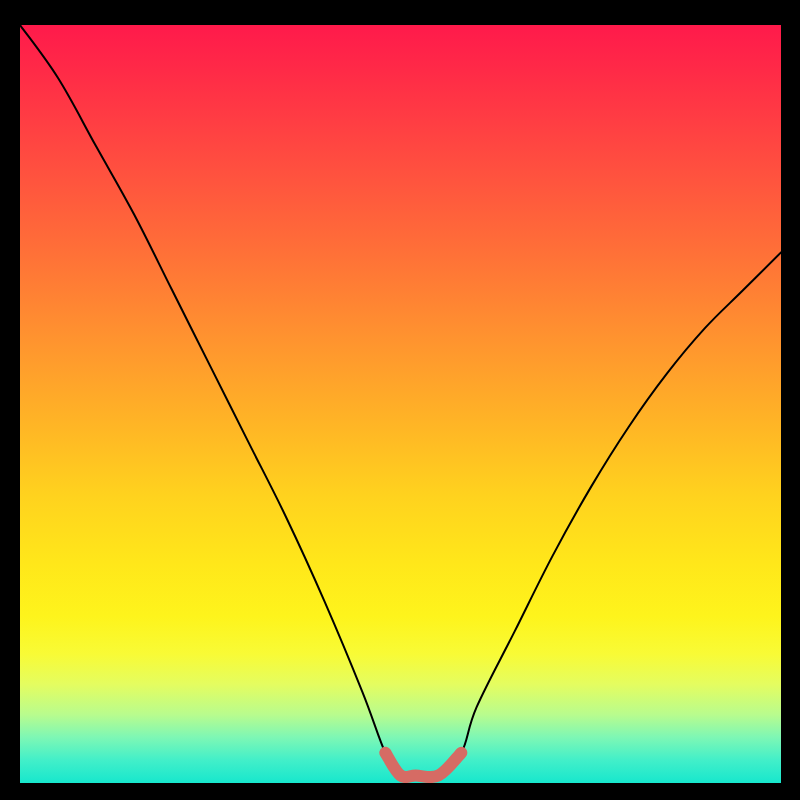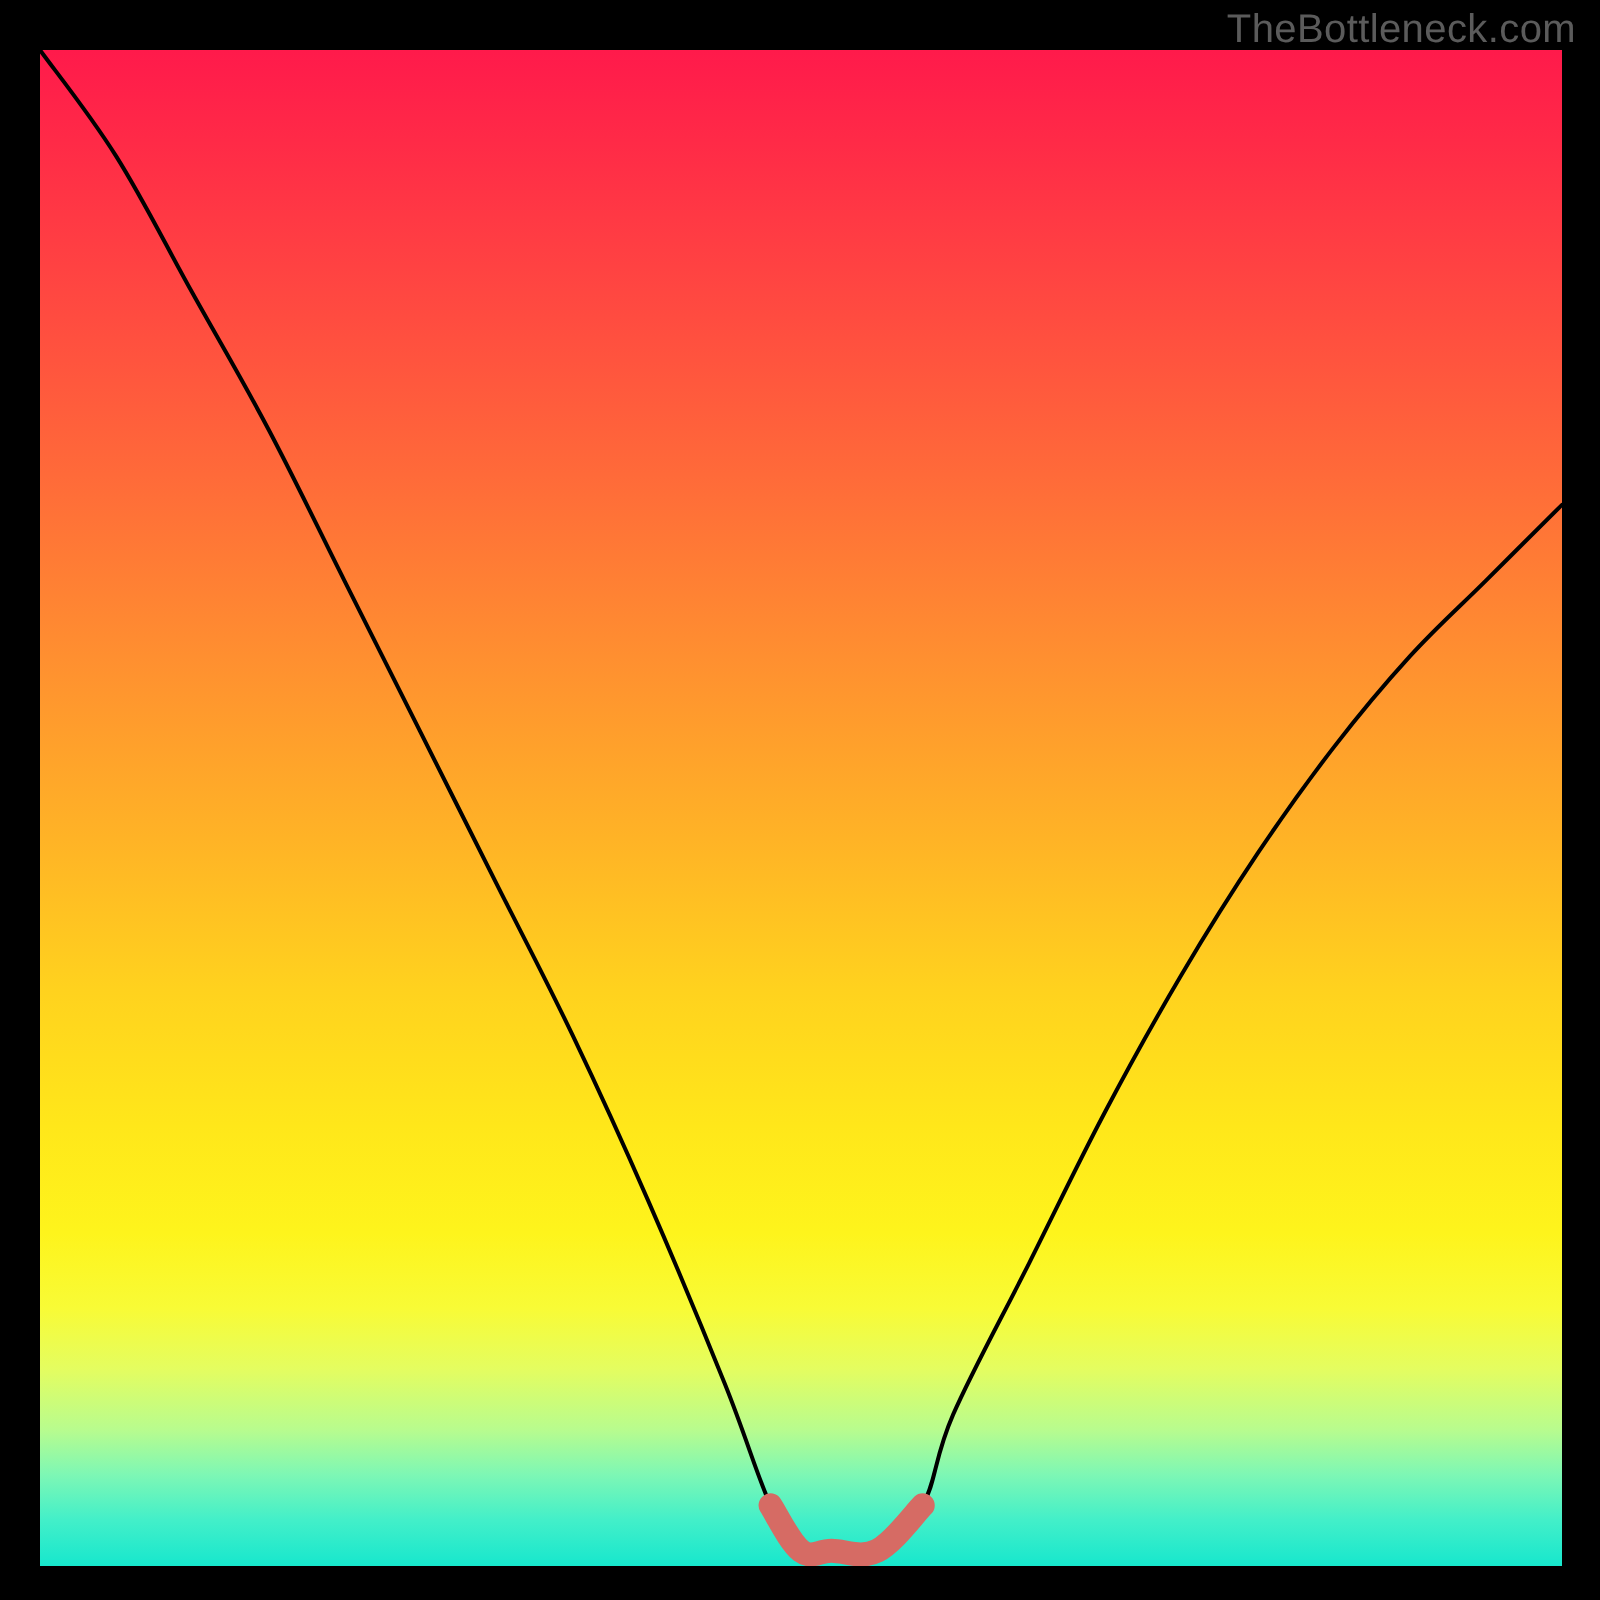--- a/index.html
+++ b/index.html
@@ -65,21 +65,20 @@
     width: 761px;
     height: 758px;
     z-index: 5;
   }
 </style>
 </head>
 <body>
 
 <div class="stage">
 
-  <div class="watermark">TheBottleneck.com</div>
 
   <div class="plot">
     <div class="gradient"></div>
 
     <svg class="curve" viewBox="0 0 761 758" preserveAspectRatio="none">
       <path id="curve-path" fill="none" stroke="#000000" stroke-width="2" stroke-linecap="round" stroke-linejoin="round" d="M 0.00 0.00 C 6.85 9.55, 24.35 31.23, 38.05 53.06 C 51.75 74.89, 62.40 96.72, 76.10 121.28 C 89.80 145.84, 100.45 163.58, 114.15 189.50 C 127.85 215.42, 138.50 238.01, 152.20 265.30 C 165.90 292.59, 176.55 313.81, 190.25 341.10 C 203.95 368.39, 214.60 389.61, 228.30 416.90 C 242.00 444.19, 252.65 464.05, 266.35 492.70 C 280.05 521.35, 290.70 544.70, 304.40 576.08 C 318.10 607.46, 331.49 639.75, 342.45 667.04 C 353.41 694.33, 358.43 712.67, 365.28 727.68 C 372.13 742.69, 375.02 746.33, 380.50 750.42 C 385.98 754.51, 388.87 750.42, 395.72 750.42 C 402.57 750.42, 410.33 754.51, 418.55 750.42 C 426.77 746.33, 434.53 739.96, 441.38 727.68 C 448.23 715.40, 447.01 704.03, 456.60 682.20 C 466.19 660.37, 480.95 633.69, 494.65 606.40 C 508.35 579.11, 519.00 556.52, 532.70 530.60 C 546.40 504.68, 557.05 485.57, 570.75 462.38 C 584.45 439.19, 595.10 422.21, 608.80 401.74 C 622.50 381.27, 633.15 366.42, 646.85 348.68 C 660.55 330.94, 671.20 318.21, 684.90 303.20 C 698.60 288.19, 709.25 278.94, 722.95 265.30 C 736.65 251.66, 754.15 234.22, 761.00 227.40"></path>
       <path id="highlight-path" fill="none" stroke="#d66b64" stroke-width="12" stroke-linecap="round" stroke-linejoin="round" d="M 365.28 727.68 C 368.02 731.77, 375.02 746.33, 380.50 750.42 C 385.98 754.51, 388.87 750.42, 395.72 750.42 C 402.57 750.42, 410.33 754.51, 418.55 750.42 C 426.77 746.33, 437.27 731.77, 441.38 727.68"></path>
     </svg>
   </div>
 

